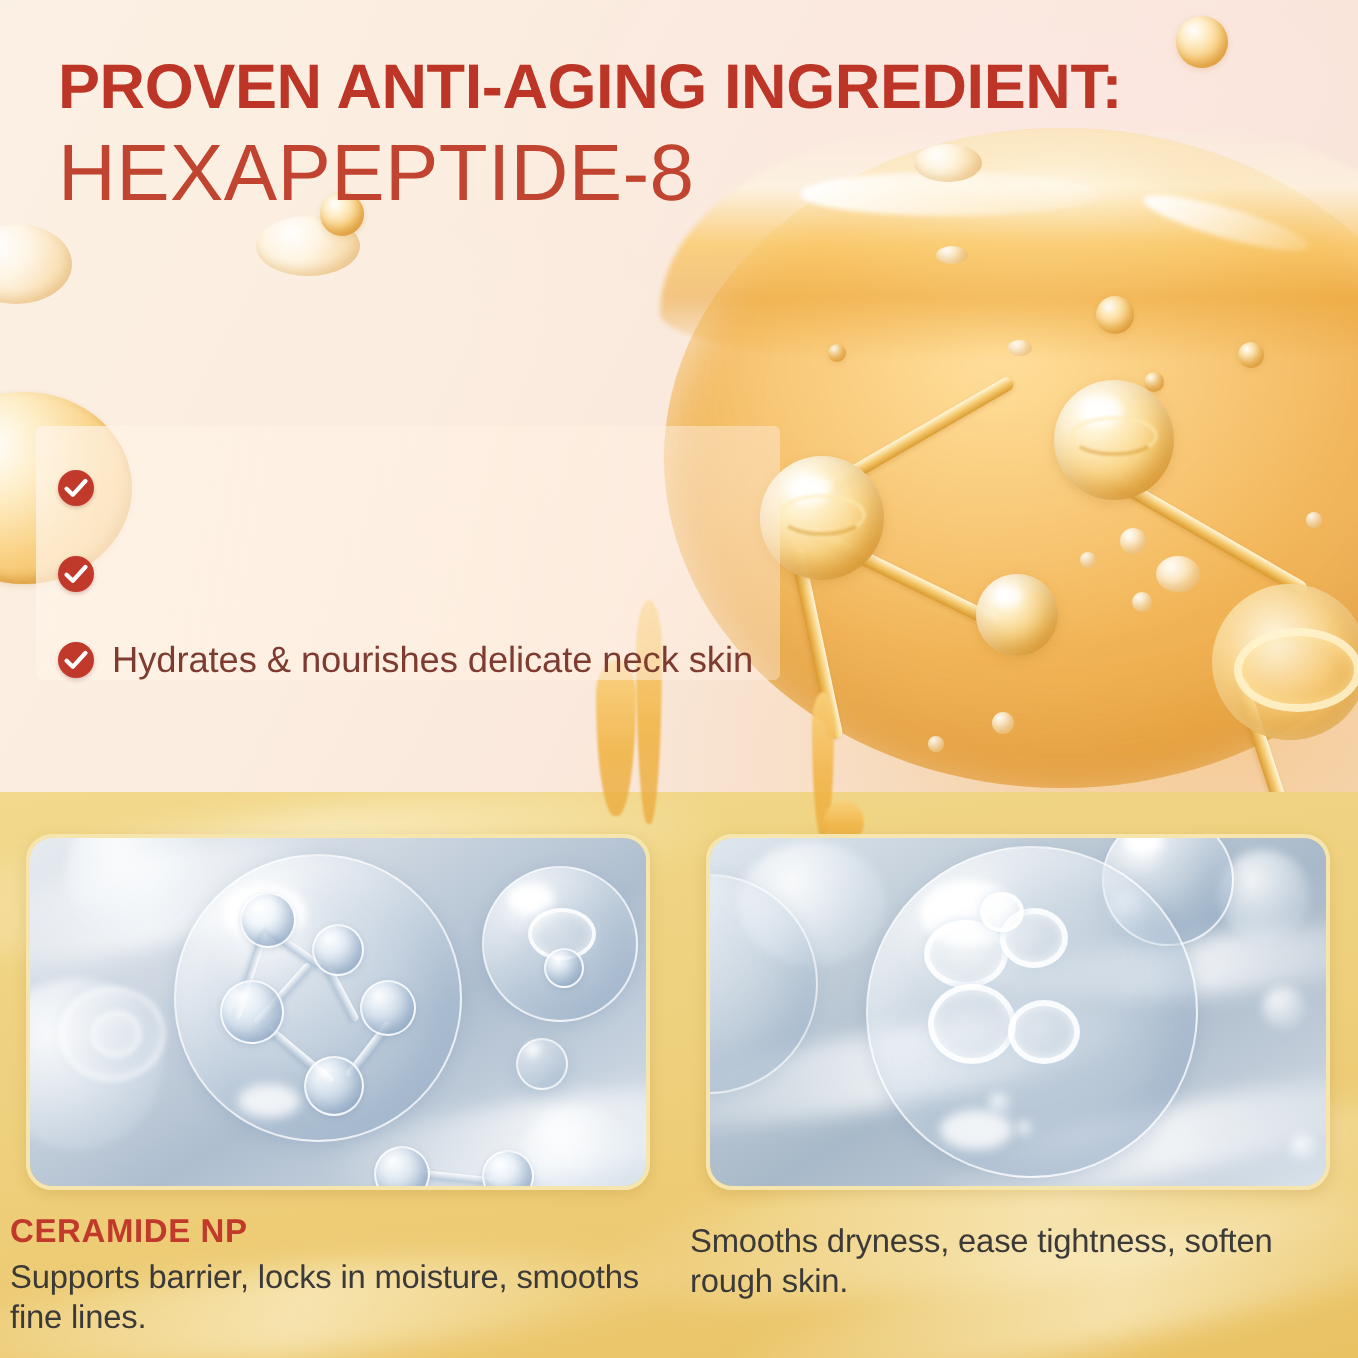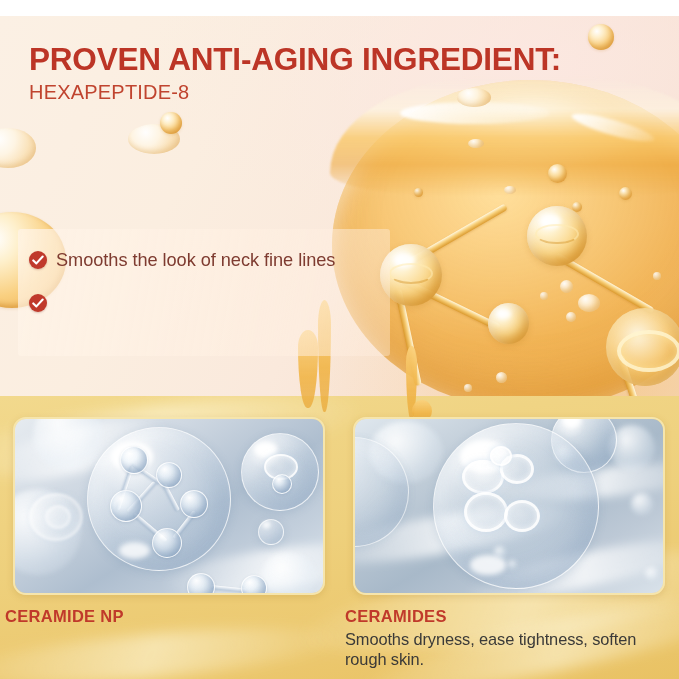--- a/index.html
+++ b/index.html
@@ -7,21 +7,21 @@
     width:679px; height:679px;
     font-family:"Liberation Sans", sans-serif;
     overflow:hidden; background:#fff;
   }
   #poster{
     position:relative; width:679px; height:679px; overflow:hidden;
   }
 
   
   #top-section{
-    position:absolute; left:0; top:16px; width:679px; height:397px;
+    position:absolute; left:0; top:0; width:679px; height:397px;
     overflow:hidden;
     background:
       radial-gradient(ellipse 60% 55% at 88% 92%, rgba(243,186,96,.55) 0%, rgba(247,206,140,.20) 48%, rgba(250,225,190,0) 74%),
       radial-gradient(ellipse 70% 60% at 78% 12%, rgba(252,232,226,.85) 0%, rgba(250,233,223,.25) 60%, rgba(250,233,223,0) 80%),
       linear-gradient(118deg, #fbf0e4 0%, #fbeee0 30%, #fae9dc 52%, #f8e3d6 70%, #f6ddcd 100%);
   }
 
   
   .dome{
     position:absolute; border-radius:50%; pointer-events:none;
@@ -104,21 +104,21 @@
     filter:blur(.4px);
   }
 
   
   #title-block{ position:absolute; left:29px; top:27px; width:628px; z-index:6; }
   #headline{
     font-size:31.5px; font-weight:bold; letter-spacing:-.2px;
     color:#BC3526; line-height:1.06; white-space:nowrap;
   }
   #subhead{
-    margin-top:5px; font-size:20px; font-weight:normal; letter-spacing:.2px;
+    margin-top:5px; font-size:40px; font-weight:normal; letter-spacing:.2px;
     color:#C0442F; line-height:1.1;
   }
   #lede{
     position:absolute; left:29px; top:124px; width:400px; z-index:6;
     font-size:19.2px; line-height:1.30; color:#3A3230; letter-spacing:-.1px;
   }
 
   
   #benefits-panel{
     position:absolute; left:18px; top:213px; width:372px; height:127px;
@@ -289,31 +289,38 @@
 
     <div id="benefits-panel"></div>
     <div id="benefits-list">
 
       <div class="benefit">
         <span class="check-icon">
           <svg width="12" height="11" viewBox="0 0 12 11">
               <path d="M1.3 5.4 L4.4 8.4 L10.7 1.5" stroke="#ffffff" stroke-width="2.1" fill="none" stroke-linecap="round" stroke-linejoin="round"></path>
             </svg>
         </span>
-        <span class="benefit-text">Smooths the look of neck fine lines</span>
       </div>
 
       <div class="benefit">
         <span class="check-icon">
           <svg width="12" height="11" viewBox="0 0 12 11">
               <path d="M1.3 5.4 L4.4 8.4 L10.7 1.5" stroke="#ffffff" stroke-width="2.1" fill="none" stroke-linecap="round" stroke-linejoin="round"></path>
             </svg>
         </span>
       </div>
 
+      <div class="benefit">
+        <span class="check-icon">
+          <svg width="12" height="11" viewBox="0 0 12 11">
+              <path d="M1.3 5.4 L4.4 8.4 L10.7 1.5" stroke="#ffffff" stroke-width="2.1" fill="none" stroke-linecap="round" stroke-linejoin="round"></path>
+            </svg>
+        </span>
+        <span class="benefit-text">Hydrates &amp; nourishes delicate neck skin</span>
+      </div>
 
     </div>
   </div>
 
   <div id="bottom-section">
     <div class="silk" style="left:-60px;top:10px;width:420px;height:60px;transform:rotate(-7deg);"></div>
     <div class="silk" style="left:300px;top:170px;width:460px;height:70px;transform:rotate(-9deg);"></div>
     <div class="silk" style="left:360px;top:226px;width:400px;height:48px;transform:rotate(-12deg);"></div>
     <div class="silk" style="left:-40px;top:238px;width:380px;height:44px;transform:rotate(-5deg);"></div>
   </div>
@@ -394,19 +401,19 @@
         <div class="bokeh" style="left:60px;top:122px;width:12px;height:12px;"></div>
         <div class="bokeh" style="left:74px;top:136px;width:9px;height:9px;"></div>
       </div>
 
       <div class="glass-ball" style="left:-56px;top:18px;width:110px;height:110px;opacity:.75;"></div>
     </div>
   </div>
 
   <div id="caption-left" class="caption">
     <div class="cap-title">CERAMIDE NP</div>
+    <div class="cap-desc">Supports barrier, locks in moisture, smooths fine lines.</div>
   </div>
   <div id="caption-right" class="caption">
-    <div class="cap-title">CERAMIDES</div>
     <div class="cap-desc">Smooths dryness, ease tightness, soften rough skin.</div>
   </div>
 
 </div>
 
 </body></html>

